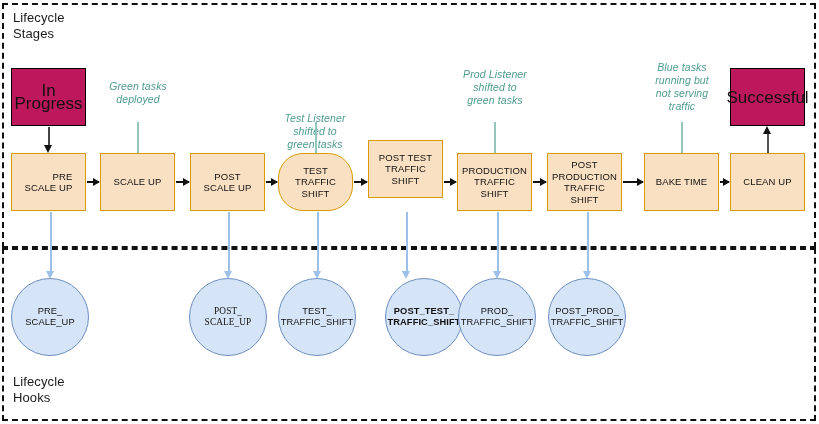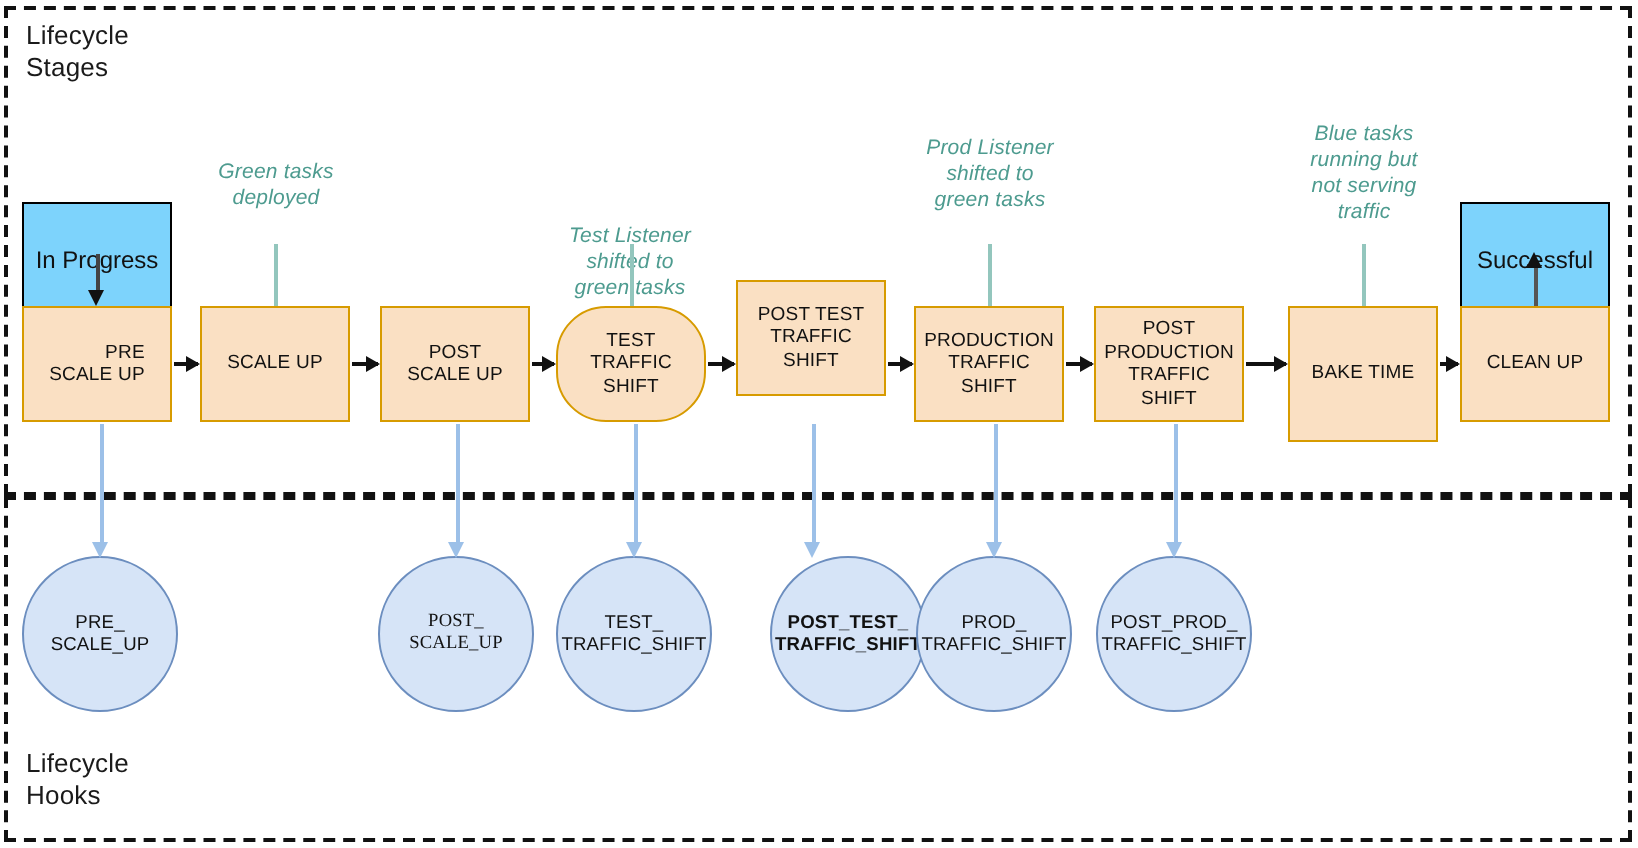--- a/index.html
+++ b/index.html
@@ -30,27 +30,26 @@
     letter-spacing:0.1px;
   }
   #title-stages{left:13px;top:10px;}
   #title-hooks{left:13px;top:374px;}
 
   
   .state-box{
     position:absolute;
     box-sizing:border-box;
     border:1.6px solid #000000;
-    background:#7dd3fc;
+    background:#be185d;
     display:flex;align-items:center;justify-content:center;
     text-align:center;
-    font-size:12px;
+    font-size:17px;
     color:#111111;
     line-height:13px;
-    margin-top:33px;
   }
 
   
   .stage-box{
     position:absolute;
     box-sizing:border-box;
     border:1.4px solid #D79B00;
     background:#FAE0C3;
     display:flex;align-items:center;justify-content:center;
     text-align:center;
@@ -181,21 +180,21 @@
       <div class="stage-box" style="left: 368px; top: 140px; width: 75px; height: 58px;">POST TEST
 TRAFFIC
 SHIFT</div>
       <div class="stage-box" style="left: 457px; top: 153px; width: 75px; height: 58px;">PRODUCTION
 TRAFFIC
 SHIFT</div>
       <div class="stage-box" style="left: 547px; top: 153px; width: 75px; height: 58px;">POST
 PRODUCTION
 TRAFFIC
 SHIFT</div>
-      <div class="stage-box" style="left: 644px; top: 153px; width: 75px; height: 68px;">BAKE TIME</div>
+      <div class="stage-box" style="left: 644px; top: 153px; width: 75px; height: 58px;">BAKE TIME</div>
       <div class="stage-box" style="left: 730px; top: 153px; width: 75px; height: 58px;">CLEAN UP</div>
       <div class="hook-circle" style="left: 11px; top: 278px; width: 78px; height: 78px;">PRE_
 SCALE_UP</div>
       <div class="hook-circle" style="left: 189px; top: 278px; width: 78px; height: 78px; font-family: Liberation Serif, serif;">POST_
 SCALE_UP</div>
       <div class="hook-circle" style="left: 278px; top: 278px; width: 78px; height: 78px;">TEST_
 TRAFFIC_SHIFT</div>
       <div class="hook-circle" style="left: 385px; top: 278px; width: 78px; height: 78px; font-weight: bold;">POST_TEST_
 TRAFFIC_SHIFT</div>
       <div class="hook-circle" style="left: 458px; top: 278px; width: 78px; height: 78px;">PROD_

